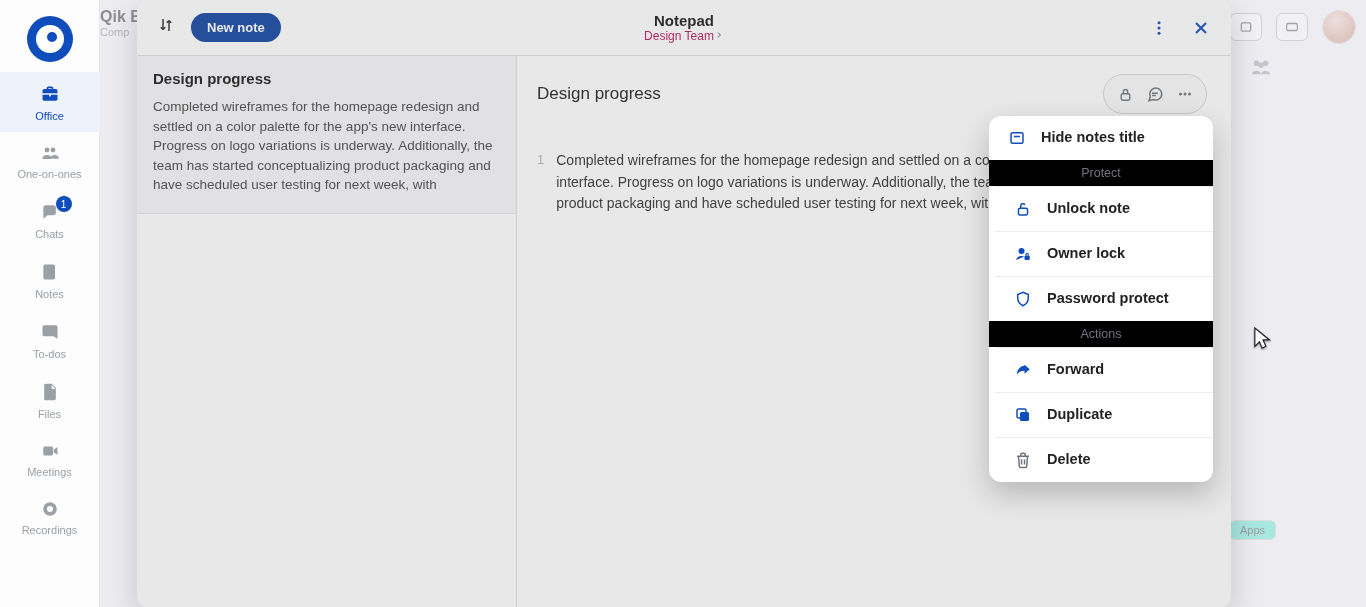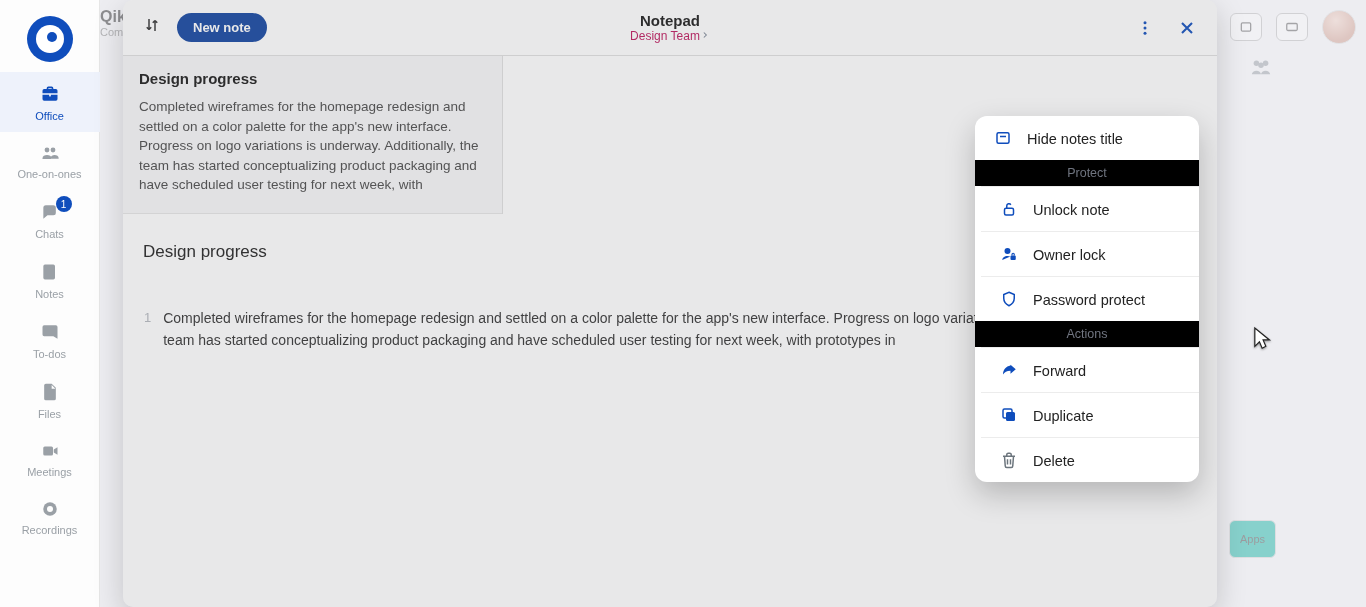--- a/index.html
+++ b/index.html
@@ -113,38 +113,38 @@
   .under-group {
     position:absolute;
     right: 90px; top: 56px;
     color:#9aa0a6;
   }
   .apps-chip {
     position:absolute;
     right:90px; top: 520px;
     border:1px solid #d6d6d6;
     border-radius:6px;
-    padding:12px 10px;
+    padding:3px 10px;
     font-size:11px;
     color:#444;
-    background:#14b8a6;
+    background:#5eead4;
   }
 
   
   .dim {
     position:absolute;
     left:100px; top:0;
     right:0; bottom:0;
     background: rgba(230,230,235,0.55);
   }
 
   
   .modal {
     position:absolute;
-    left: 123px; top: 0;
+    left: 137px; top: 0;
     width: 1094px;
     height: 607px;
     background: #fff;
     border-radius: 10px;
     box-shadow: 0 10px 30px rgba(0,0,0,0.18);
     overflow:hidden;
   }
   .modal-overlay-tint {
     position:absolute;
     inset:0;
@@ -197,21 +197,20 @@
     display:flex;align-items:center;justify-content:center;
     color:#0f4dbc;
     font-size:20px;
     cursor:pointer;
     border-radius:6px;
   }
 
   .modal-body {
     display:flex;
     height: calc(100% - 56px);
-    flex-direction: column;
   }
 
   .note-list {
     width: 380px;
     border-right:1px solid #e0e0e0;
     overflow:hidden;
   }
   .note-card {
     padding: 14px 16px 18px 16px;
     border-bottom:1px solid #e6e6e6;
@@ -278,25 +277,26 @@
     overflow:hidden;
   }
   .dropdown::before {
     content:"";
     position:absolute;
     top:-8px; right:28px;
     border:8px solid transparent;
     border-bottom-color:#fff;
   }
   .dd-item {
-    display:flex;align-items:flex-end;gap:14px;
+    display:flex;align-items:flex-start;gap:14px;
     padding:13px 18px;
     font-size:14.5px;
     color:#222;
     cursor:pointer;
+    font-weight:bold;
   }
   .dd-sep {
     border-top:1px solid #ececec;
     margin-left:6px;
   }
   .dd-section {
     background:#000000;
     color:#707580;
     font-size:12.5px;
     text-align:center;

